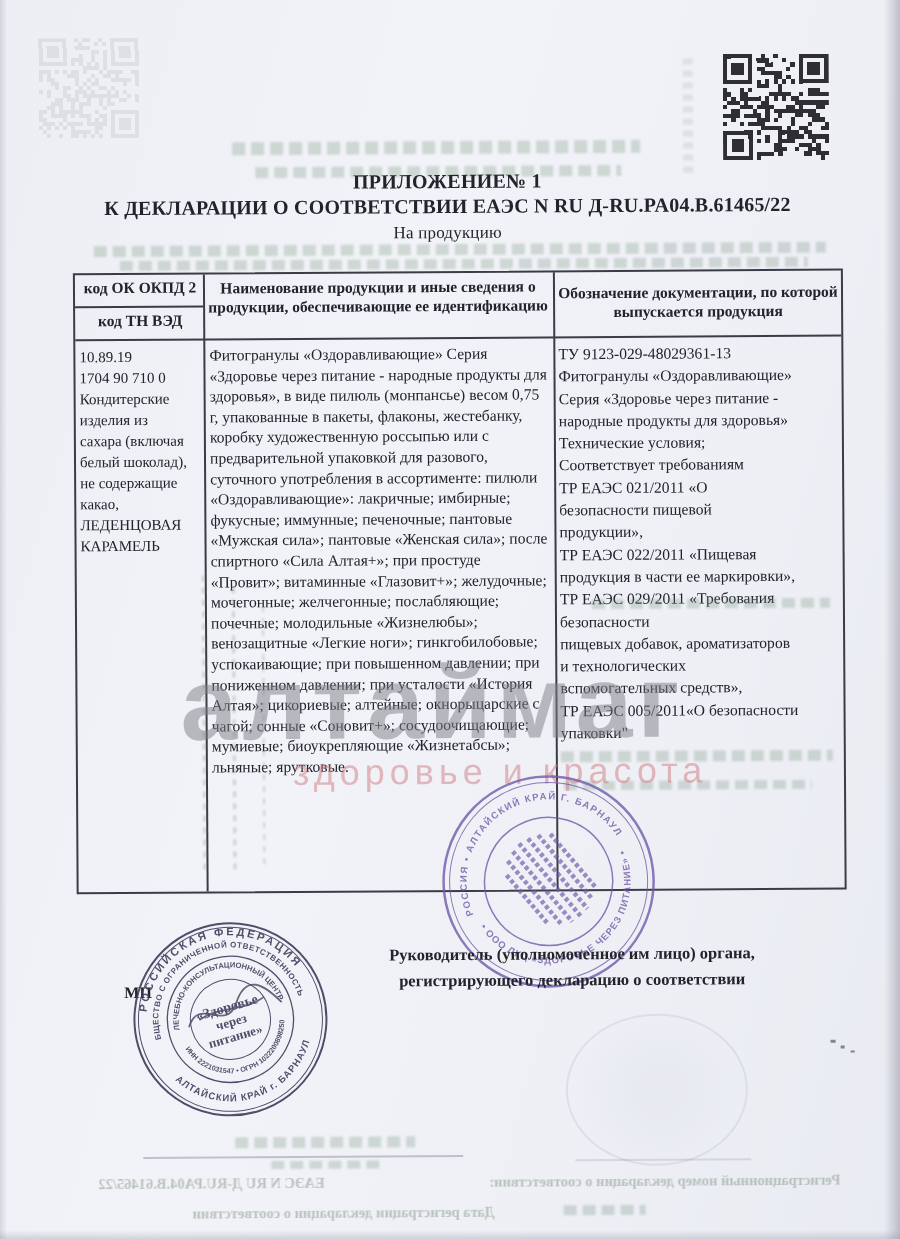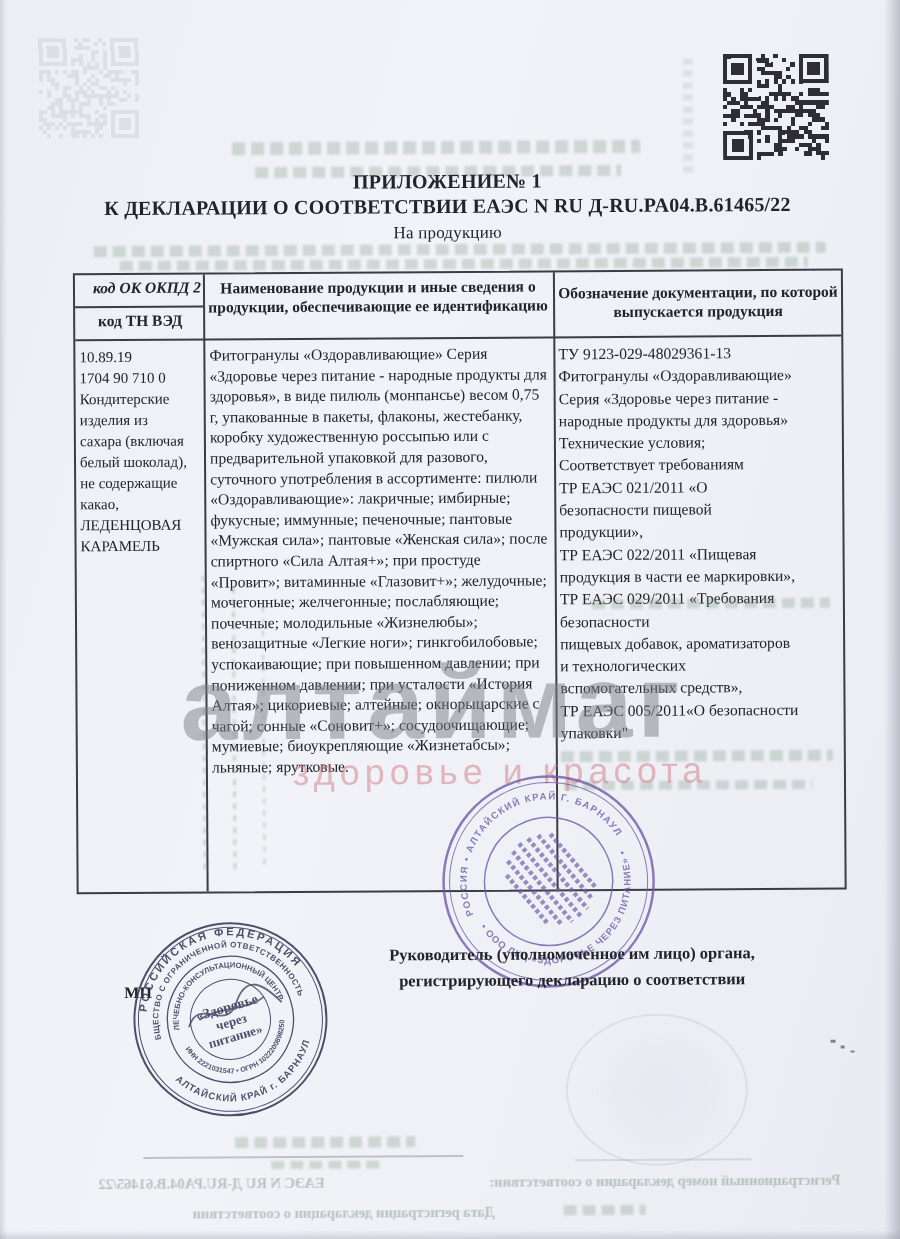--- a/index.html
+++ b/index.html
@@ -16,21 +16,21 @@
   .t1{top:170px;font-size:20px;}
   .t2{top:195px;font-size:20px;}
   .t3{top:223px;font-size:17px;font-weight:normal;}
 
   
   .tframe{left:75px;top:271px;width:770px;height:621px;border:2px solid #3c3c46;box-sizing:border-box;}
   .vline{position:absolute;top:0;bottom:0;width:2px;background:#3c3c46;}
   .hline{position:absolute;height:2px;background:#3c3c46;}
   .cell{position:absolute;box-sizing:border-box;}
   .hdr{font-weight:bold;font-size:15.5px;line-height:18.5px;text-align:center;}
-  .c1a{left:2px;top:4px;width:124px;text-align:right;padding-left:2px;font-style:italic;}
+  .c1a{left:2px;top:4px;width:124px;text-align:center;padding-left:2px;}
   .c1b{left:2px;top:37px;width:124px;text-align:center;padding-left:2px;}
   .c2h{left:130px;top:5px;width:346px;}
   .c3h{left:480px;top:12px;width:286px;}
   .body-txt{white-space:pre-line;}
   .b1{left:4px;top:72px;width:124px;font-size:15px;line-height:21px;}
   .b2{left:134px;top:71px;width:341px;font-size:15.6px;line-height:20.6px;}
   .b3{left:483px;top:71px;width:284px;font-size:15.6px;line-height:22.3px;}
 
   
   .wm-main{left:180px;top:652px;font-family:"Liberation Sans","DejaVu Sans",sans-serif;

